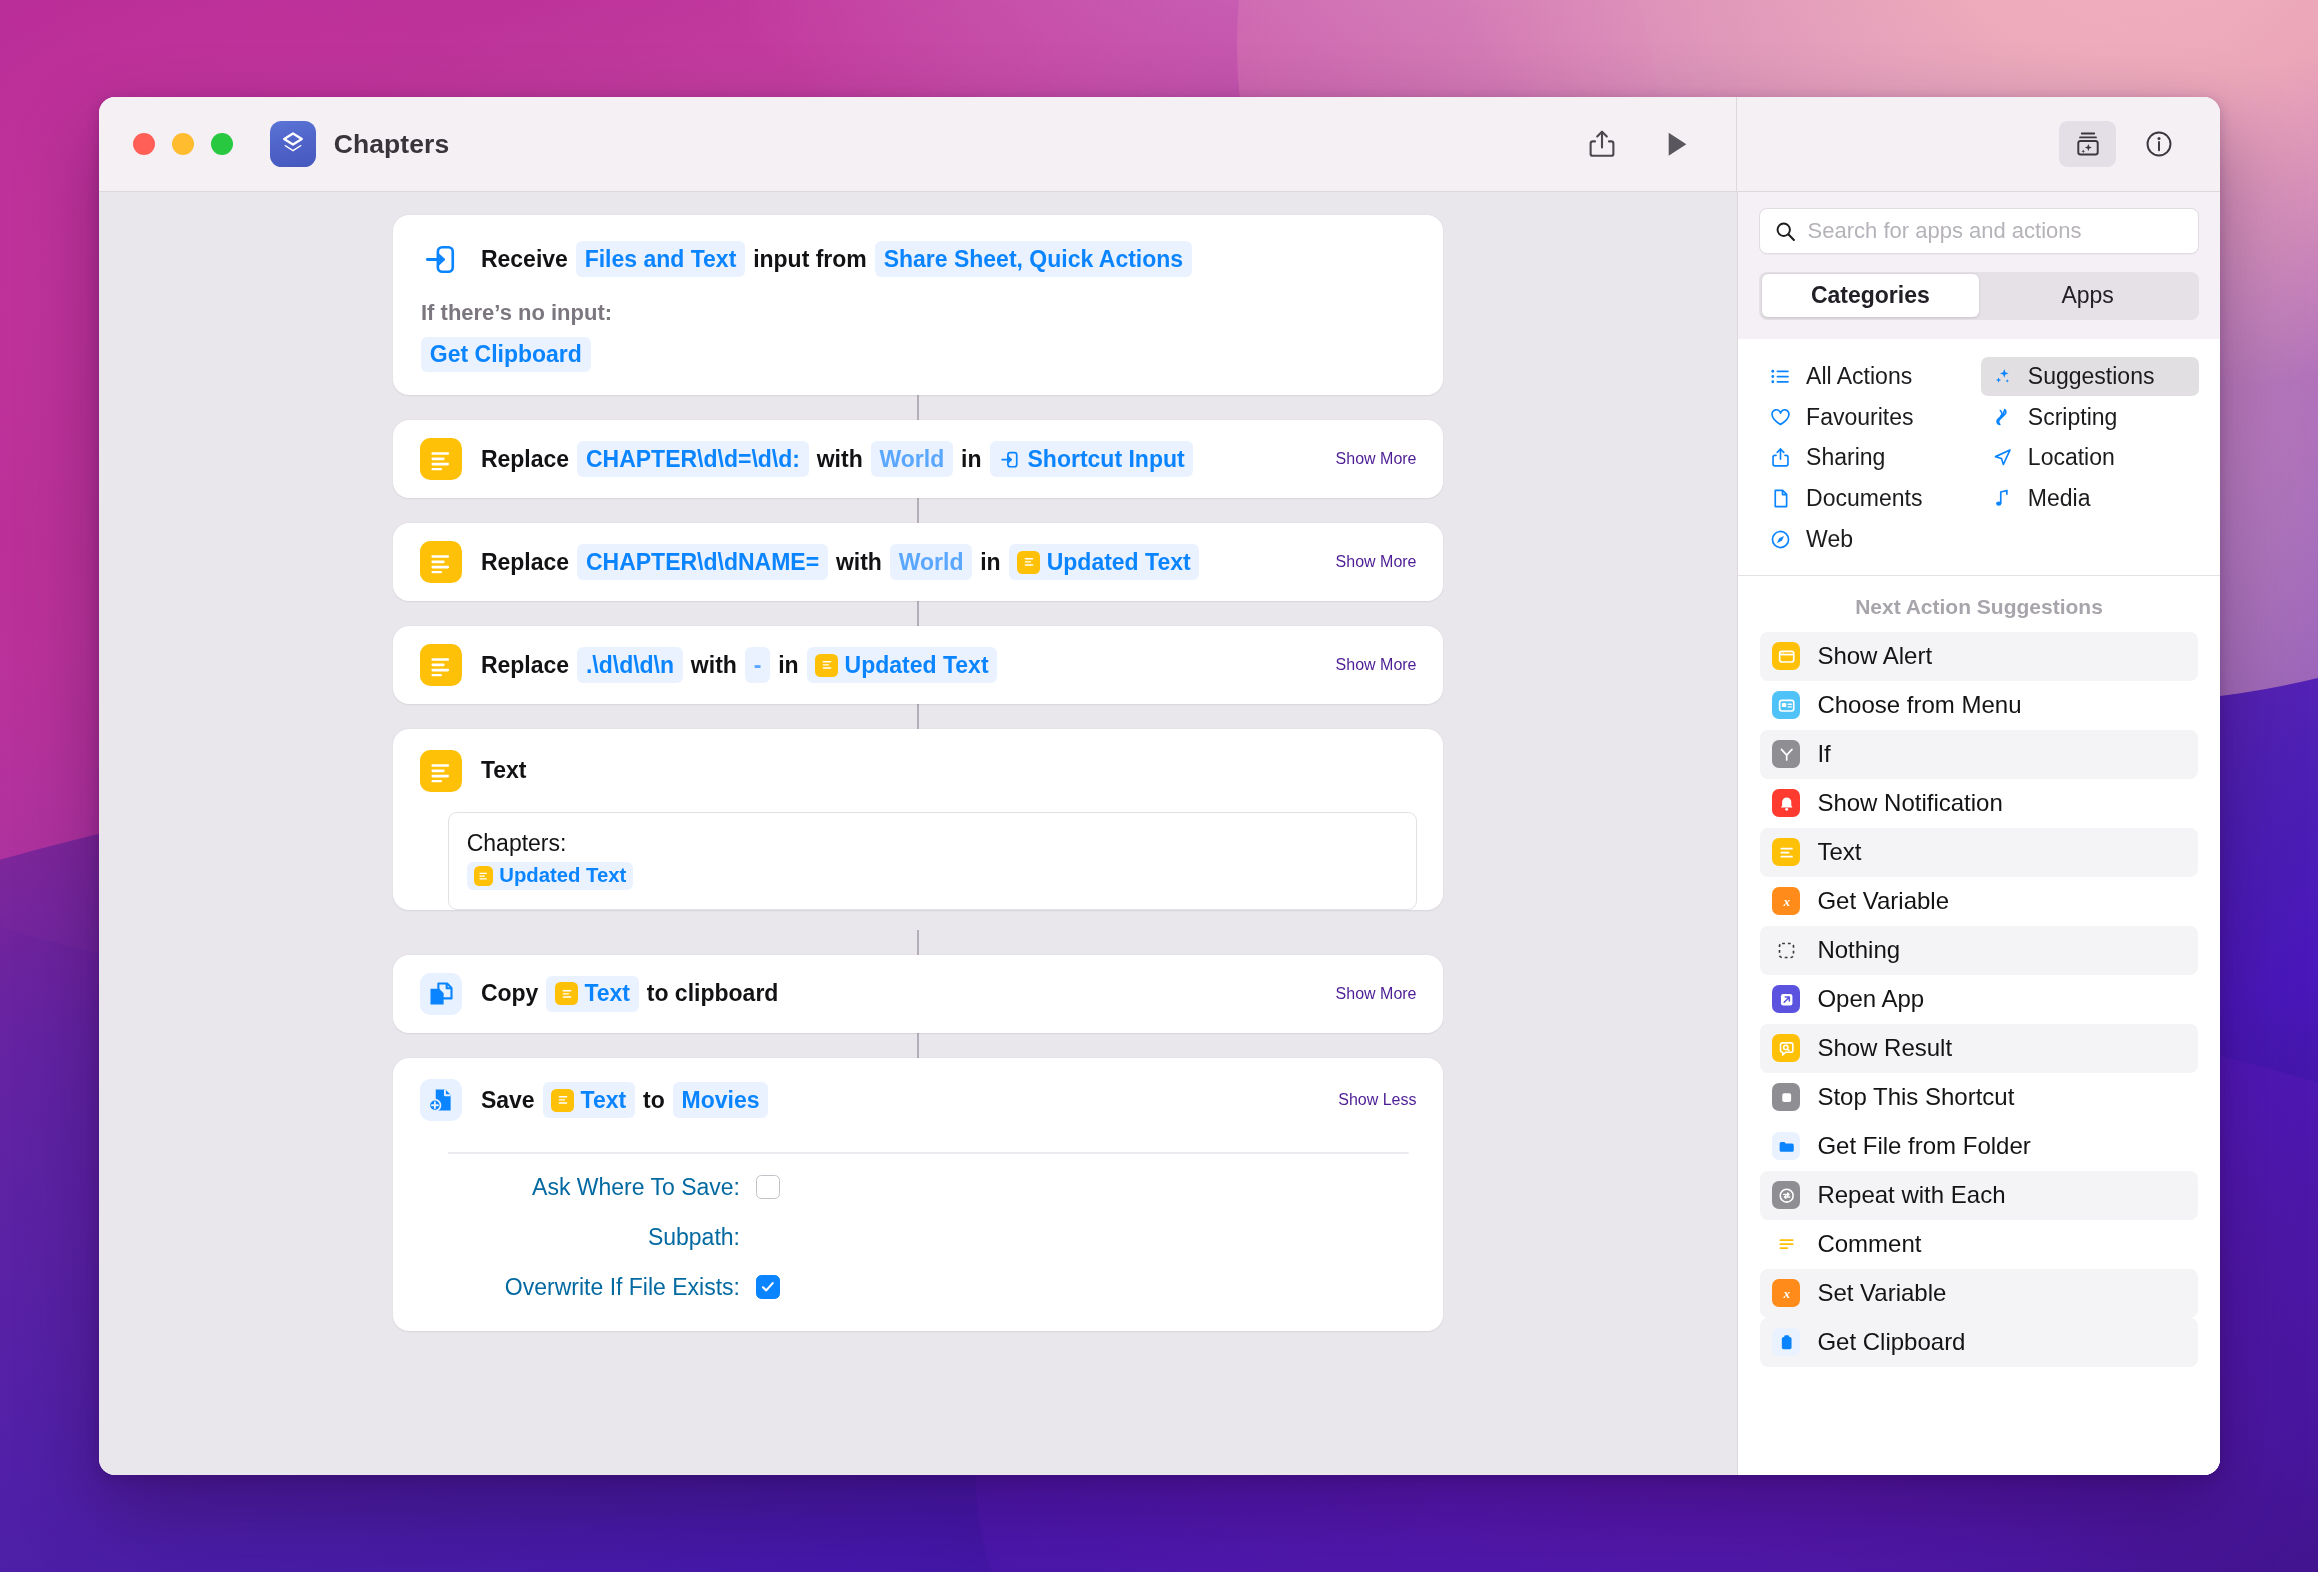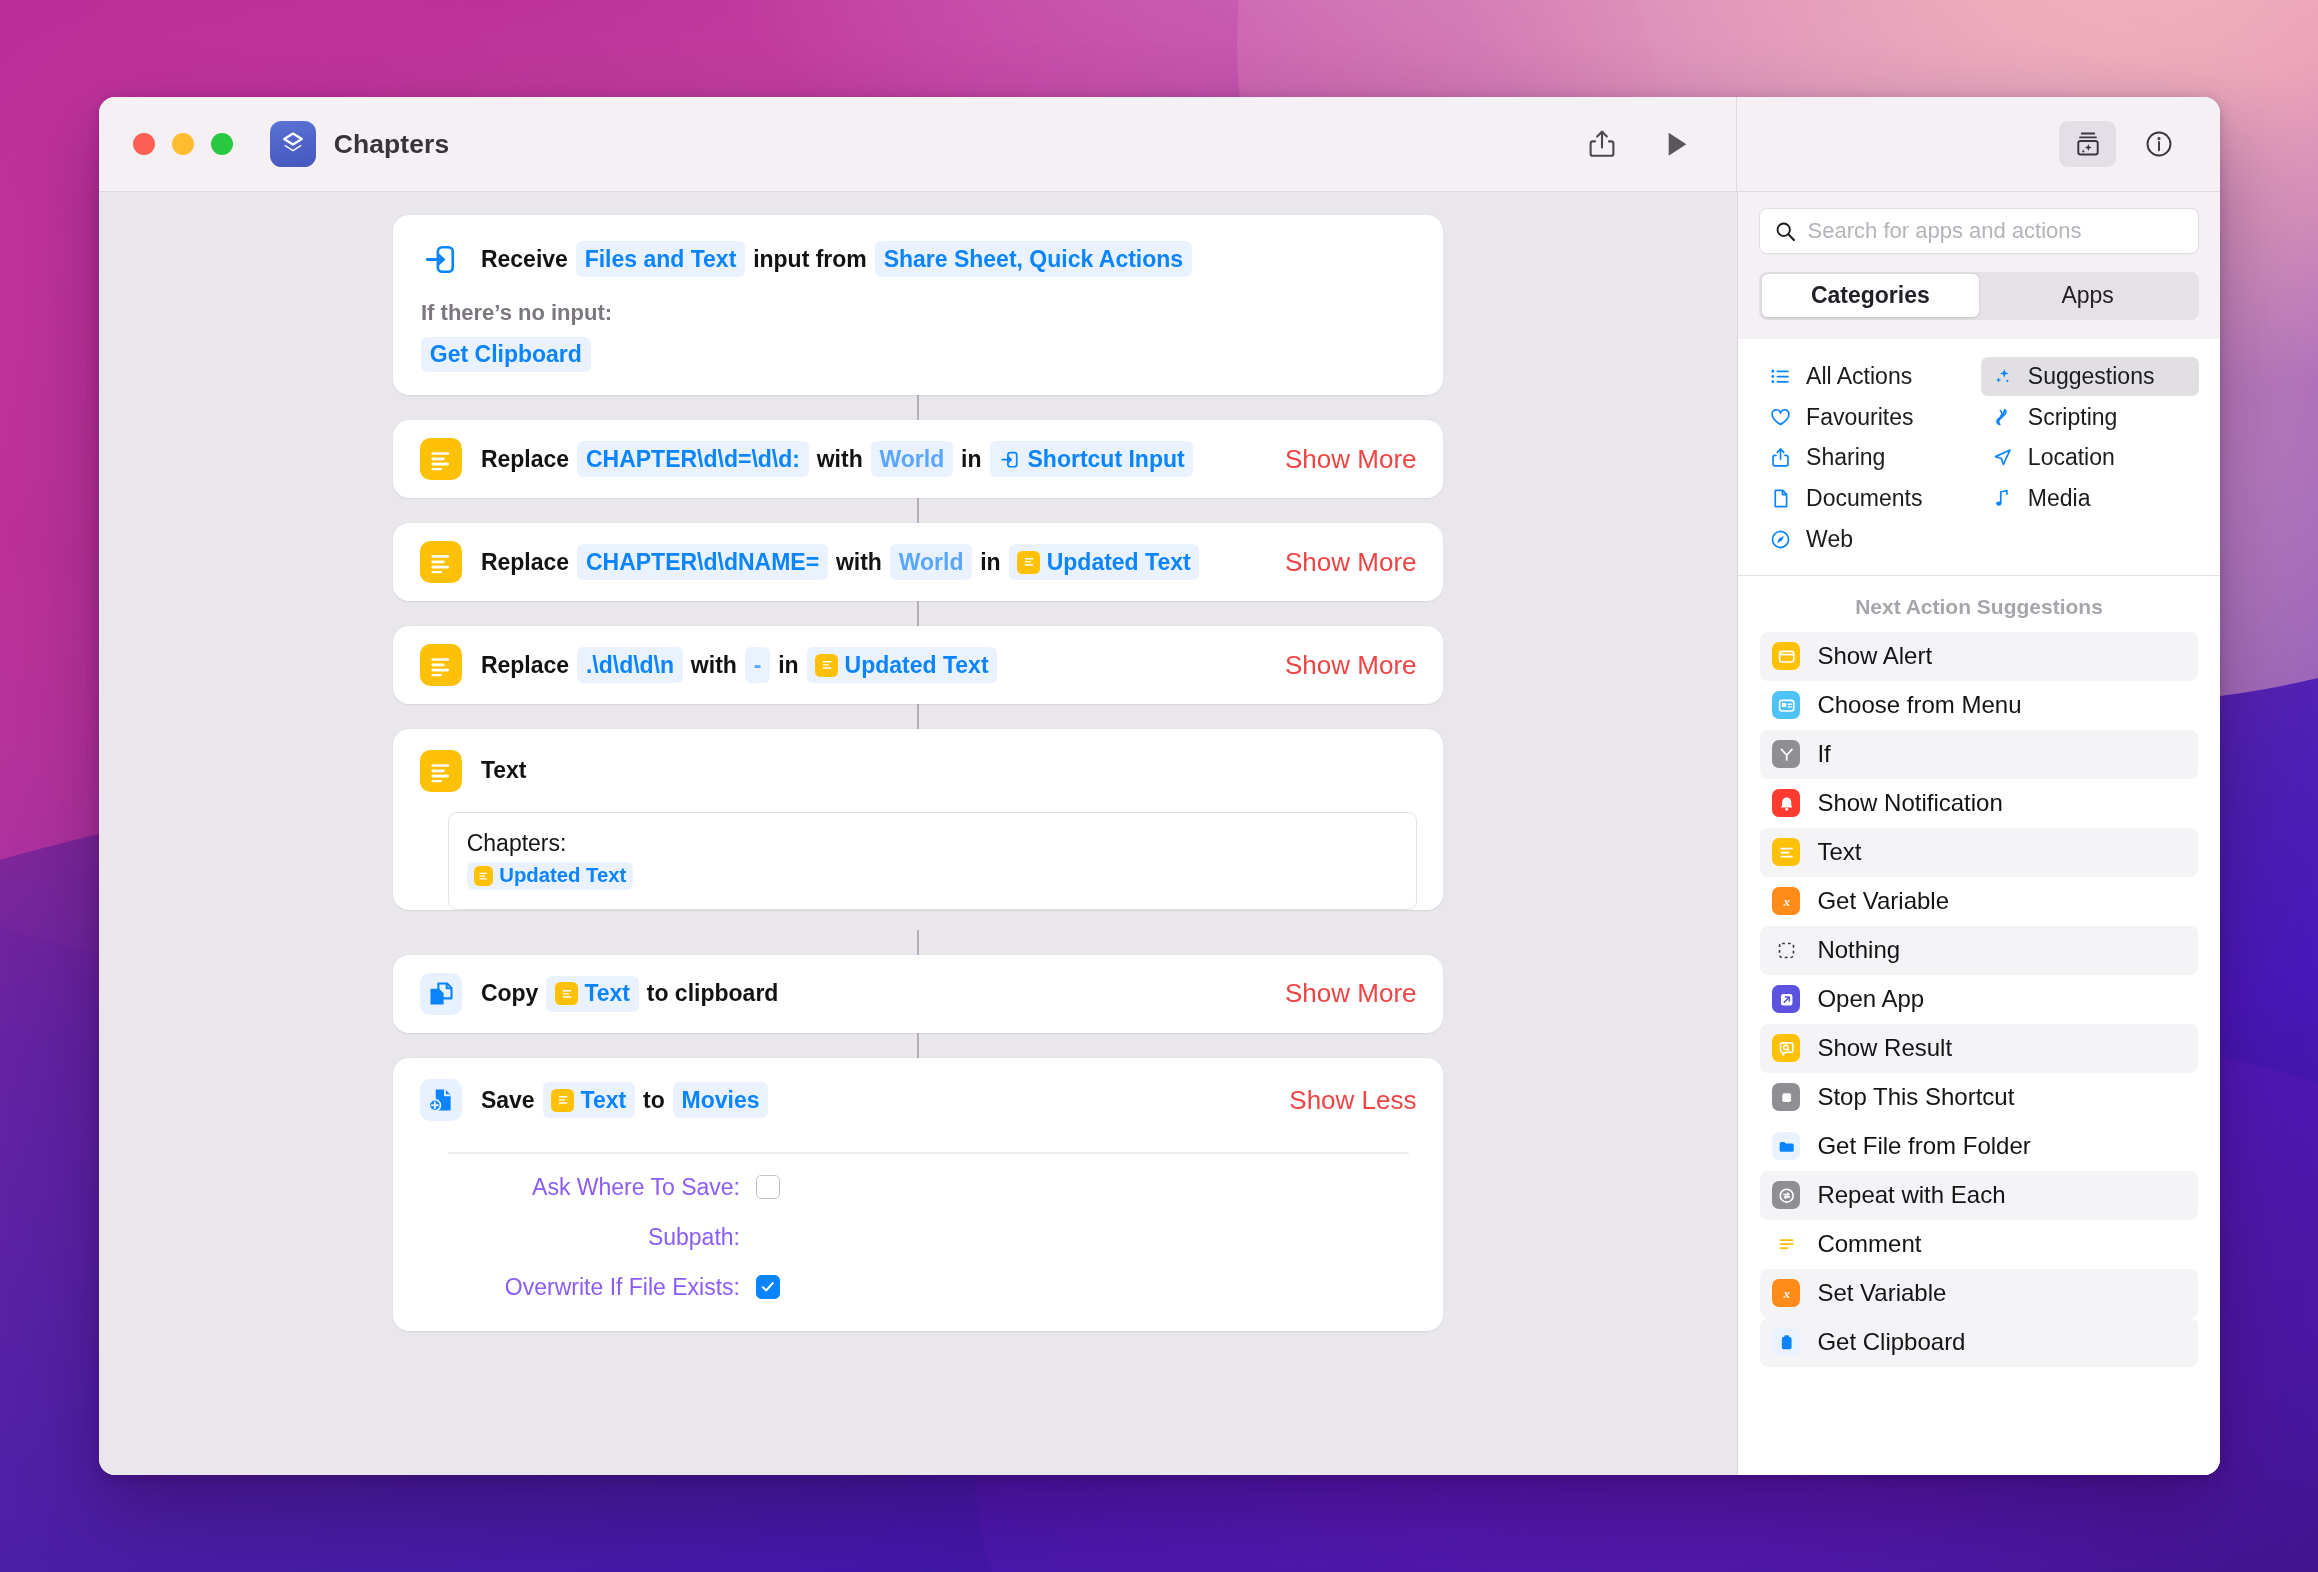--- a/index.html
+++ b/index.html
@@ -166,21 +166,21 @@
   .token .tok-ico {
     width: 23px; height: 23px; border-radius: 5.3px;
     display: inline-flex; align-items: center; justify-content: center;
     flex: 0 0 auto;
   }
   .token .tok-ico.yellow { background: #ffc107; }
   .token .tok-ico.outline { background: transparent; }
 
   .show-toggle {
     margin-left: auto;
-    color: #ef4444; font-size: 26px; font-weight: 500;
+    color: #4c1d95; font-size: 16px; font-weight: 500;
     padding-left: 17.7px; white-space: nowrap;
   }
 
   .sub-label {
     font-size: 22px; color: #7c777f; font-weight: 600;
     padding: 0 26.5px 0 28px;
   }
   .link-btn {
     color: #0a84ff; background: #eaf2ff;
     font-size: 23px; font-weight: 700;
@@ -205,21 +205,21 @@
     height: 2.7px; background: #eceaee; border-radius: 1.8px;
     margin: 8.8px 34px 0 55px;
   }
   .params { padding: 19.4px 42px 26.5px 55px; }
   .param-row {
     display: flex; align-items: center; margin-bottom: 23px;
   }
   .param-row:last-child { margin-bottom: 3.5px; }
   .param-label {
     width: 308px; text-align: right;
-    font-size: 23px; color: #8b5cf6; font-weight: 500;
+    font-size: 23px; color: #0369a1; font-weight: 500;
     padding-right: 16px;
   }
   .chk {
     width: 24px; height: 24px; border-radius: 5.3px;
     border: 0.9px solid #c4c0c7; background: #fff;
     display: inline-flex; align-items: center; justify-content: center;
   }
   .chk.on {
     background: #0a84ff; border-color: #0a84ff;
   }

